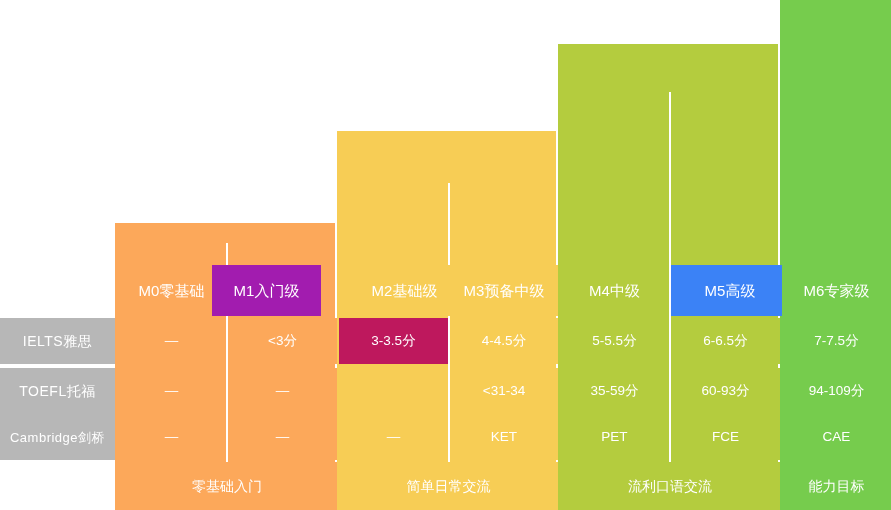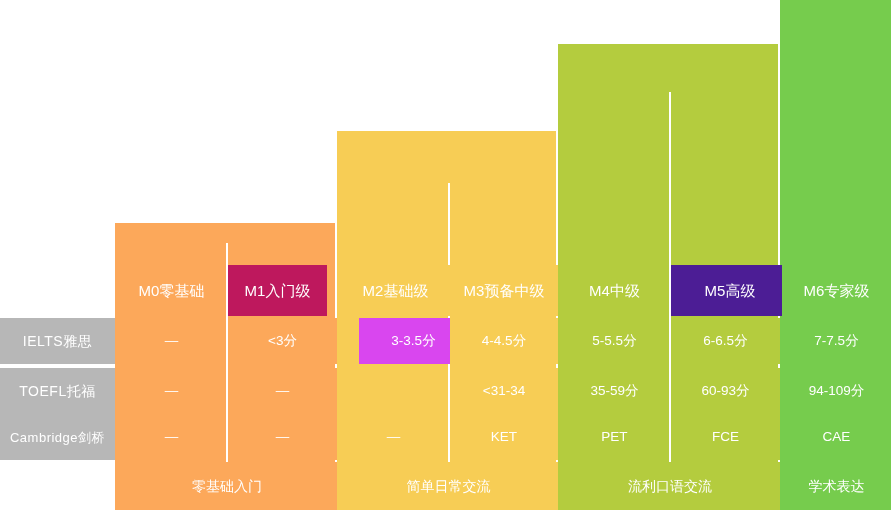--- a/index.html
+++ b/index.html
@@ -47,33 +47,33 @@
     <div class="bar" style="left:669px;top:92px;width:2px;height:418px;background:#ffffff;"></div>
     <div class="bar" style="left:335px;top:223px;width:2px;height:287px;background:#ffffff;"></div>
     <div class="bar" style="left:556px;top:131px;width:2px;height:379px;background:#ffffff;"></div>
     <div class="bar" style="left:778px;top:44px;width:2px;height:466px;background:#ffffff;"></div>
   </div>
 
   <div id="table">
 
     <div class="row" style="top:0px;height:51px;">
       <div class="cell headcell" style="left:117px;width:109px;background:#fca85a;">M0零基础</div>
-      <div class="cell headcell" style="left:228px;width:99px;background:#be185d;">M1入门级</div>
-      <div class="cell headcell" style="left:341px;width:109px;background:#f7cd55;">M2基础级</div>
+      <div class="cell headcell" style="left:212px;width:109px;background:#a21caf;">M1入门级</div>
+      <div class="cell headcell" style="left:350px;width:109px;background:#f7cd55;">M2基础级</div>
       <div class="cell headcell" style="left:450px;width:108px;background:#f7cd55;">M3预备中级</div>
       <div class="cell headcell" style="left:560px;width:109px;background:#b4cc3e;">M4中级</div>
-      <div class="cell headcell" style="left:671px;width:118px;background:#4c1d95;">M5高级</div>
+      <div class="cell headcell" style="left:671px;width:118px;background:#3b82f6;">M5高级</div>
       <div class="cell headcell" style="left:782px;width:109px;background:#76cc4d;">M6专家级</div>
     </div>
 
     <div class="row" style="top:53px;height:46px;">
       <div class="cell label" style="left:0px;width:115px;">IELTS雅思</div>
       <div class="cell datacell" style="left:117px;width:109px;background:#fca85a;">—</div>
       <div class="cell datacell" style="left:228px;width:109px;background:#fca85a;">&lt;3分</div>
-      <div class="cell datacell" style="left:359px;width:109px;background:#d946ef;">3-3.5分</div>
+      <div class="cell datacell" style="left:339px;width:109px;background:#be185d;">3-3.5分</div>
       <div class="cell datacell" style="left:450px;width:108px;background:#f7cd55;">4-4.5分</div>
       <div class="cell datacell" style="left:560px;width:109px;background:#b4cc3e;">5-5.5分</div>
       <div class="cell datacell" style="left:671px;width:109px;background:#b4cc3e;">6-6.5分</div>
       <div class="cell datacell" style="left:782px;width:109px;background:#76cc4d;">7-7.5分</div>
     </div>
 
     <div class="row" style="top:103px;height:46px;">
       <div class="cell label" style="left:0px;width:115px;">TOEFL托福</div>
       <div class="cell datacell" style="left:117px;width:109px;background:#fca85a;">—</div>
       <div class="cell datacell" style="left:228px;width:109px;background:#fca85a;">—</div>
@@ -91,17 +91,17 @@
       <div class="cell datacell" style="left:560px;width:109px;background:#b4cc3e;">PET</div>
       <div class="cell datacell" style="left:450px;width:108px;background:#f7cd55;">KET</div>
       <div class="cell datacell" style="left:671px;width:109px;background:#b4cc3e;">FCE</div>
       <div class="cell datacell" style="left:782px;width:109px;background:#76cc4d;">CAE</div>
     </div>
 
     <div class="row" style="top:197px;height:48px;">
       <div class="cell goalcell" style="left:117px;width:220px;background:#fca85a;">零基础入门</div>
       <div class="cell goalcell" style="left:339px;width:219px;background:#f7cd55;">简单日常交流</div>
       <div class="cell goalcell" style="left:560px;width:220px;background:#b4cc3e;">流利口语交流</div>
-      <div class="cell goalcell" style="left:782px;width:109px;background:#76cc4d;">学术表达</div>
+      <div class="cell goalcell" style="left:782px;width:109px;background:#76cc4d;">能力目标</div>
     </div>
 
   </div>
 </div>
 
 </body></html>

